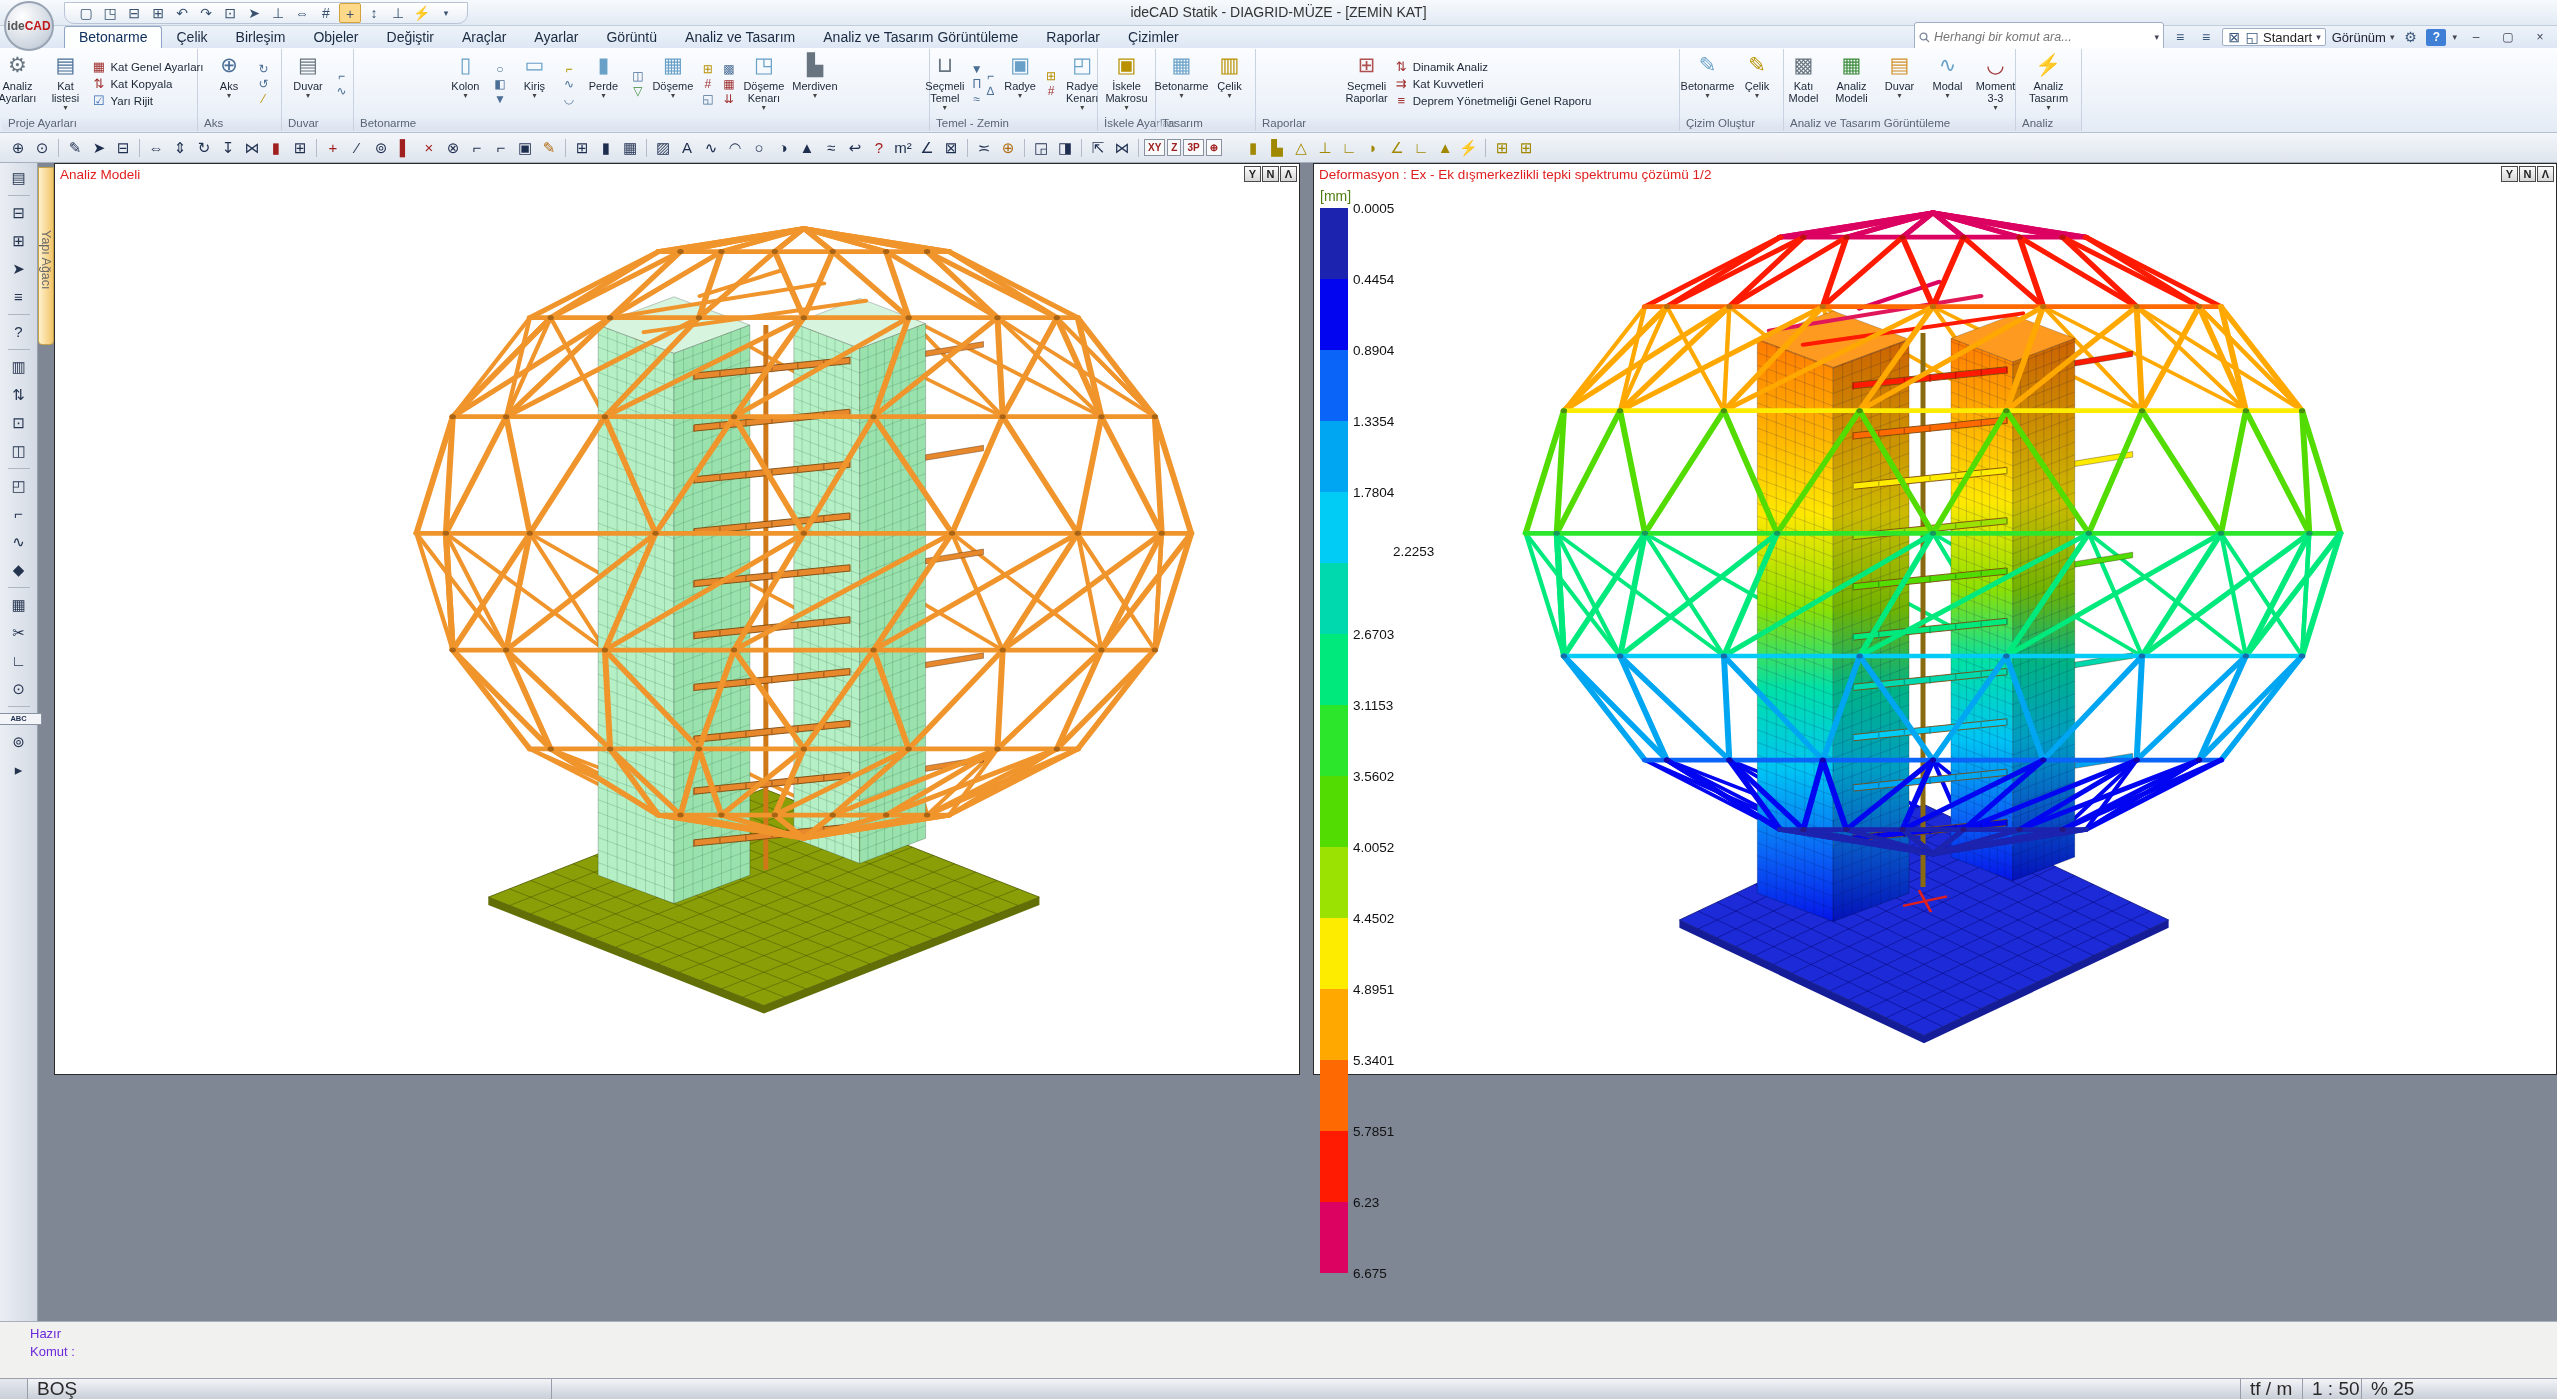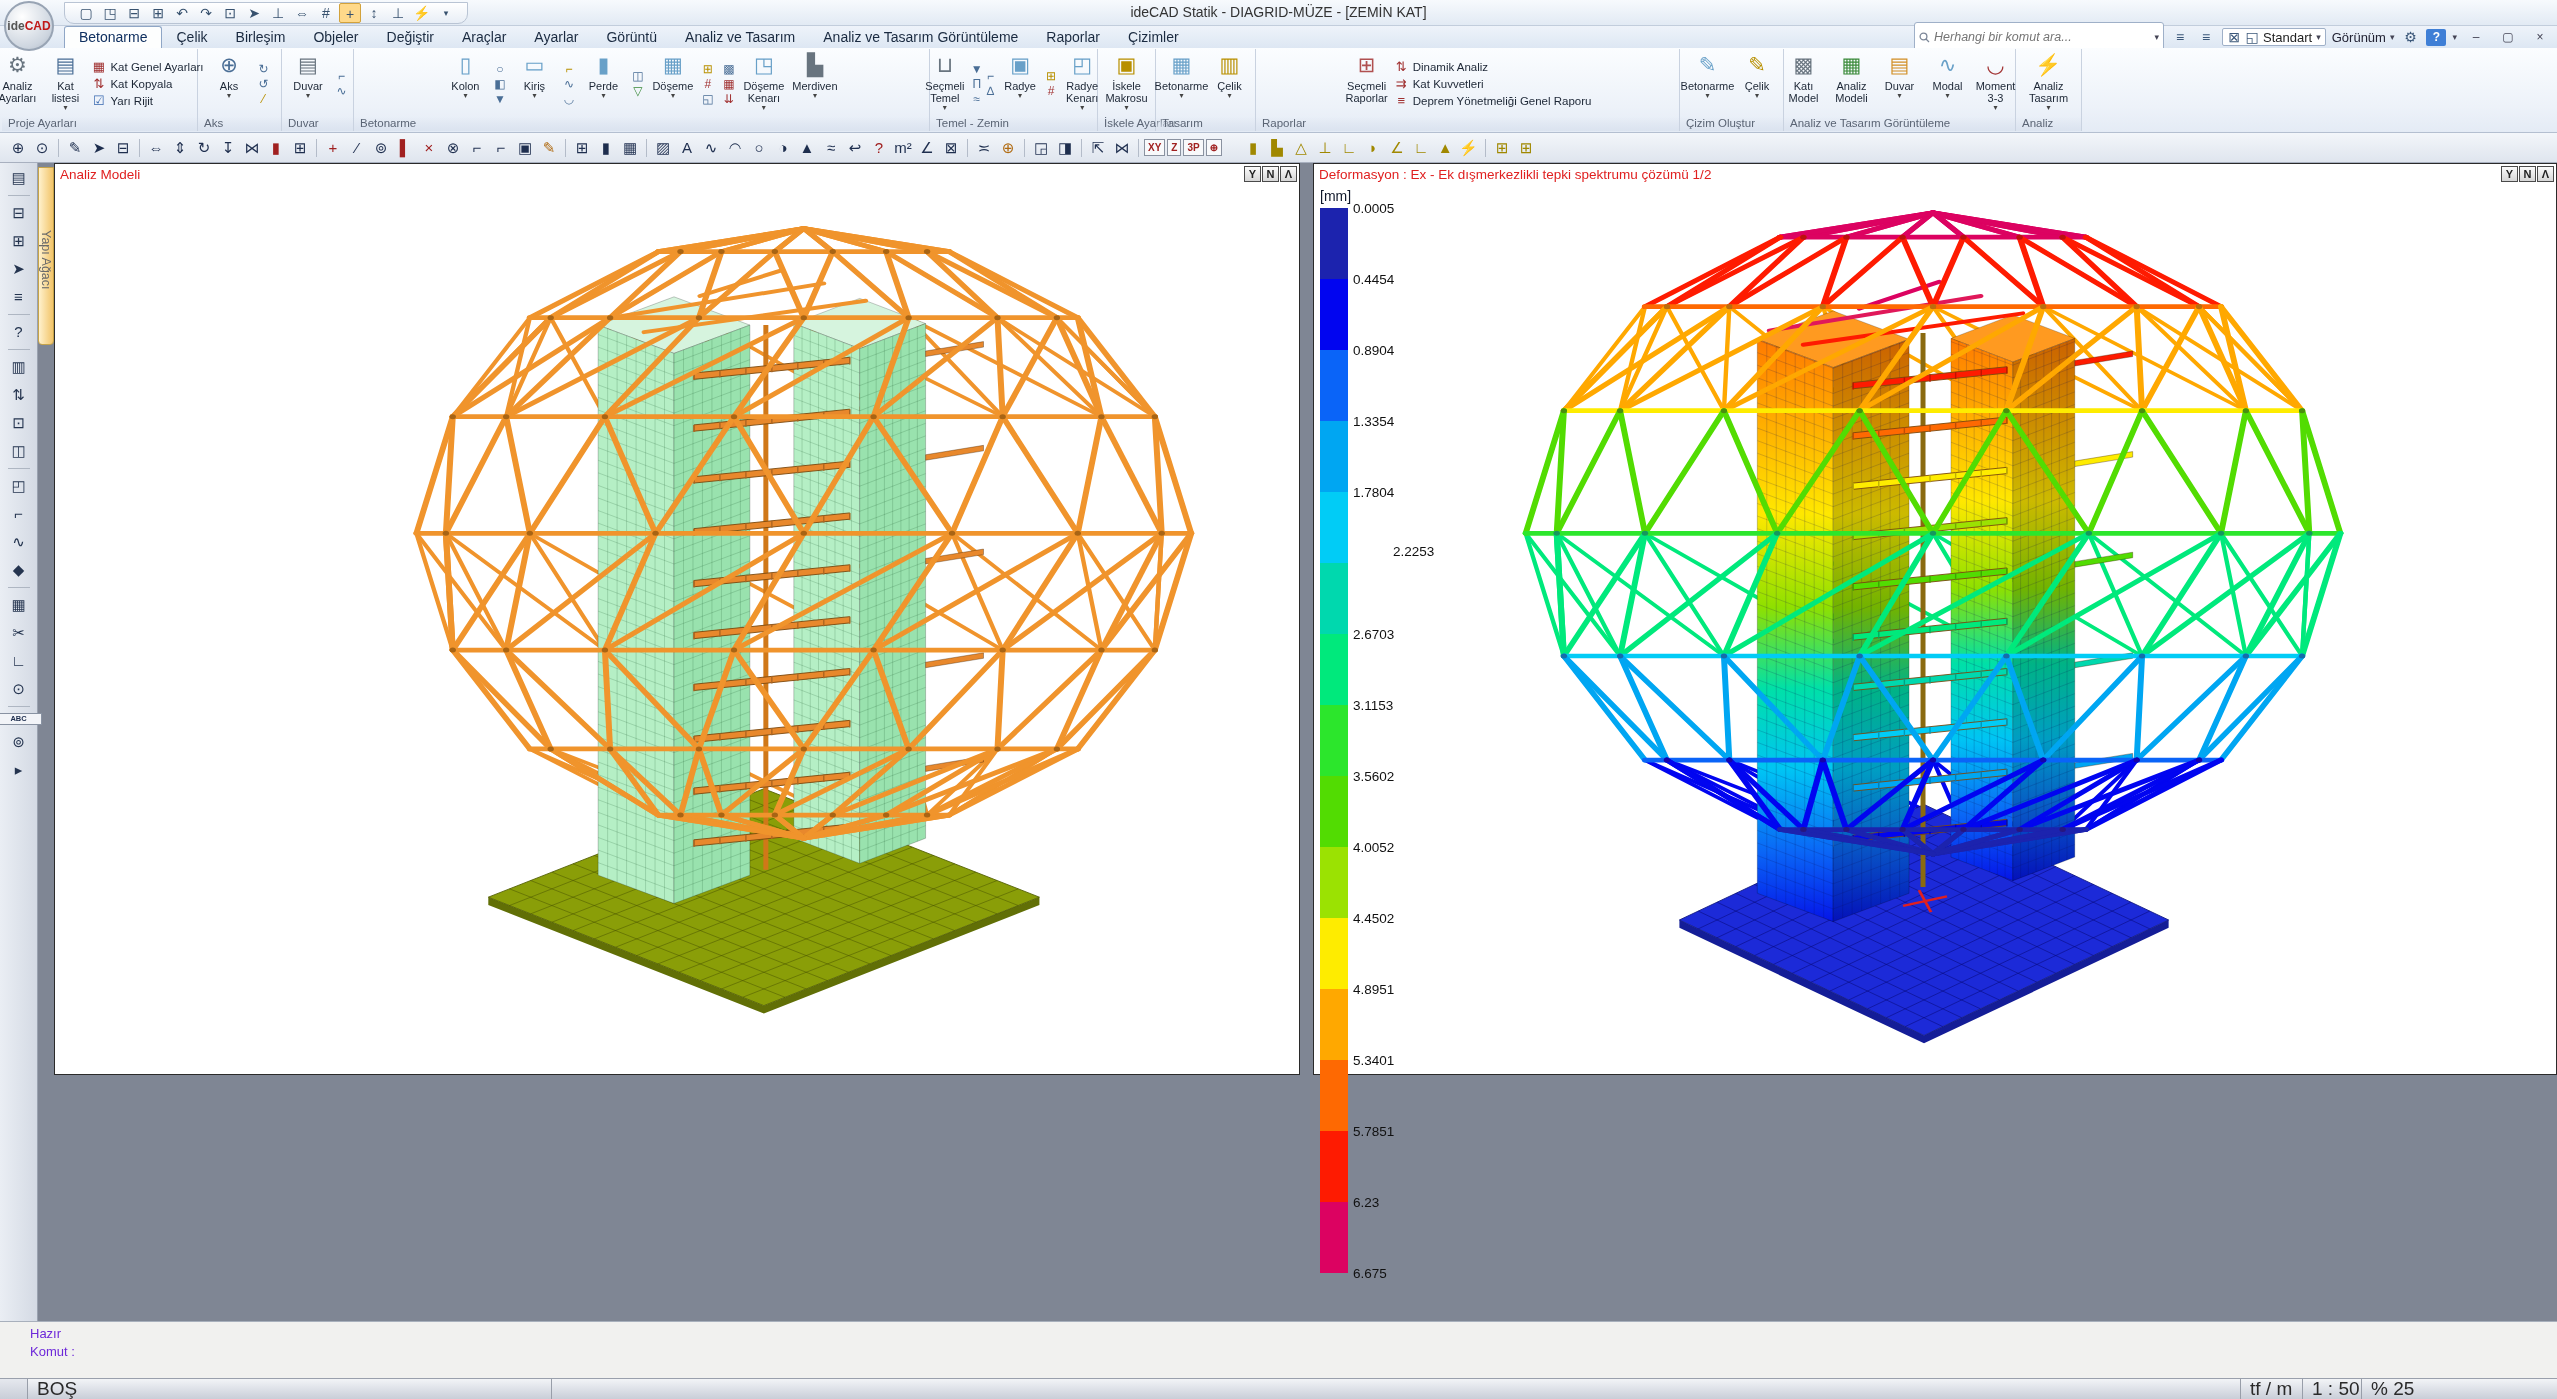--- a/index.html
+++ b/index.html
@@ -91,21 +91,21 @@
   .vp-left { left:54px; width:1246px; }
   .vp-right { left:1313px; width:1244px; }
   .vp svg { position:absolute; inset:0; width:100%; height:100%; }
   .vptitle { position:absolute; left:5px; top:3px; font-size:13.5px; color:#e02020; z-index:5; white-space:nowrap; }
   .vpbtns { position:absolute; right:2px; top:2px; display:flex; gap:1px; z-index:6; }
   .vpb { width:17px; height:16px; border:1px solid #4a4a4a; background:linear-gradient(#fbfbfb,#d6d6d6);
     font-size:11px; font-weight:bold; color:#222; text-align:center; line-height:15px; cursor:default; }
 
   
   .legend { position:absolute; left:6px; top:24px; z-index:5; }
-  .lunit { font-size:14px; color:#0f172a; margin-bottom:4px; }
+  .lunit { font-size:14px; color:#4d7c0f; margin-bottom:4px; }
   .lwrap { position:relative; margin-top:2px; }
   .lband { width:28px; height:71px; }
   .llab { position:absolute; left:33px; font-size:13.5px; color:#111; white-space:nowrap; }
 
   
   .cmdarea { position:absolute; left:0; top:1321px; width:2557px; height:57px; background:#f1f1ef;
     border-top:1px solid #a8b0bc; padding:3px 0 0 30px; font-size:13px; color:#6d28d9; line-height:18px; }
   .statusbar { position:absolute; left:0; top:1378px; width:2557px; height:21px;
     background:linear-gradient(#eceff3,#c3c9d3); border-top:1px solid #9aa0ac; display:flex; font-size:19px; color:#2a2a2a; }
   .seg { border-right:1px solid #989ea9; height:100%; line-height:20px; padding-left:9px;

